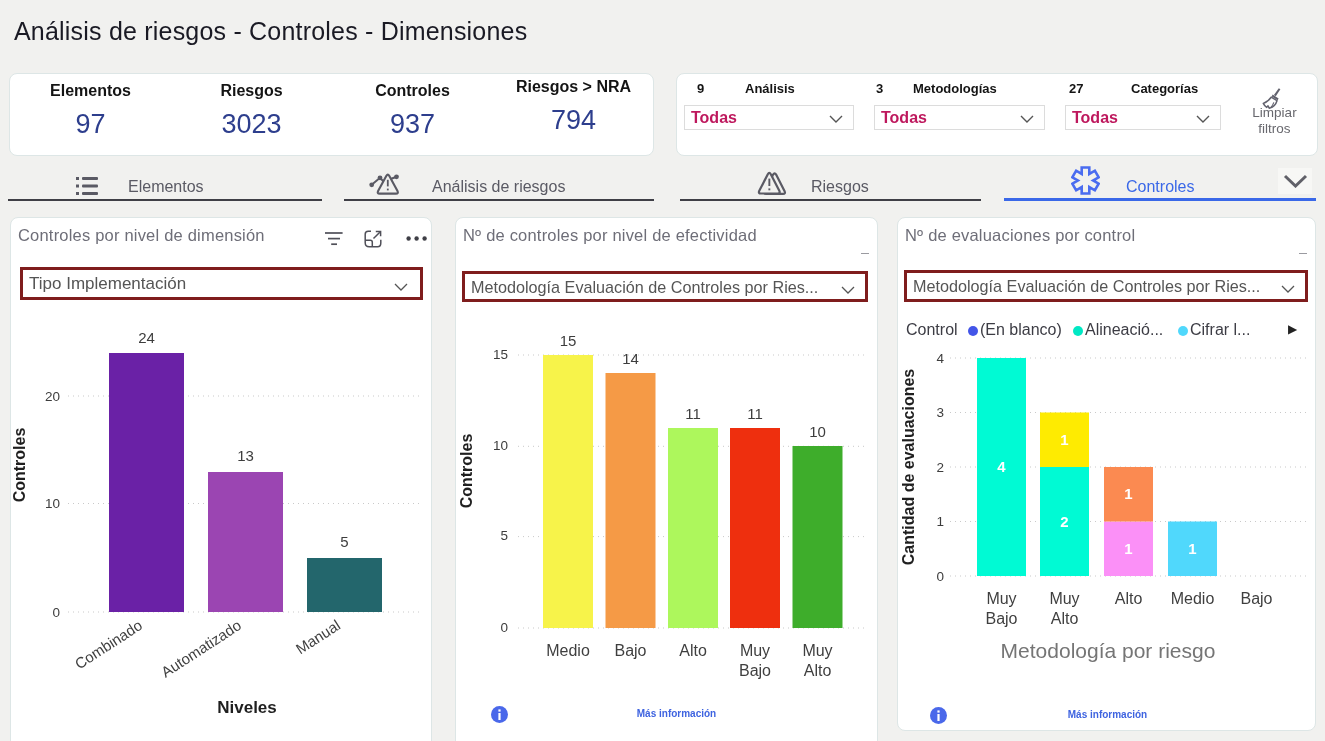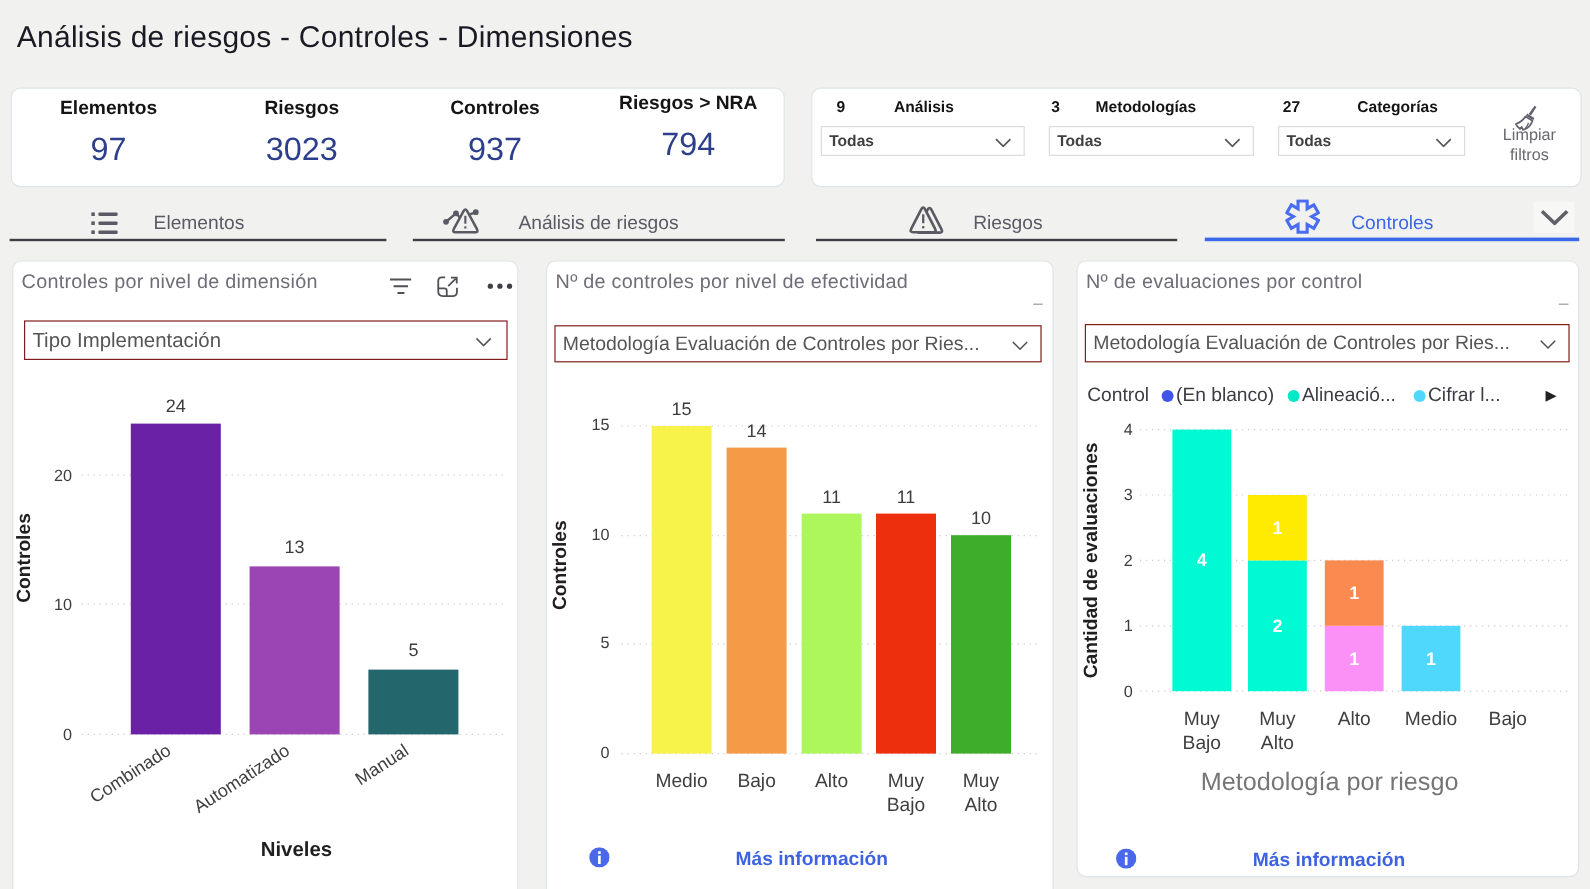--- a/index.html
+++ b/index.html
@@ -4,27 +4,27 @@
 <style>
   * { margin:0; padding:0; box-sizing:border-box; }
   html,body { width:1325px; height:741px; background:#f1f1ef; font-family:"Liberation Sans", sans-serif; overflow:hidden; }
   .abs { position:absolute; }
   .card { position:absolute; background:#fff; border:1px solid #dde6e6; border-radius:8px; }
   .h1 { position:absolute; left:14px; top:17px; font-size:25px; font-weight:normal; color:#1a1a24; letter-spacing:0.2px; }
   .kpi-label { font-size:16px; font-weight:bold; color:#141414; text-align:center; }
   .kpi-value { font-size:27px; color:#2d3e8d; text-align:center; margin-top:9px; }
   .flabel { position:absolute; font-size:13px; font-weight:bold; color:#141414; }
   .dd { position:absolute; background:#fff; border:1px solid #dcdcdc; display:flex; align-items:center; }
-  .dd .t { font-size:13px; font-weight:bold; color:#404040; padding-left:6px;text-align:center; }
+  .dd .t { font-size:16px; font-weight:bold; color:#be185d; padding-left:6px;text-align:center; }
   .chev { position:absolute; width:14px; height:8px; }
   .tabtxt { position:absolute; font-size:16px; color:#5a5a64; }
   .ctitle { position:absolute; font-size:16.5px; color:#6e6e78; letter-spacing:0.2px; }
-  .cdd { position:absolute; background:#fff; border:1px solid #7f1d1d; }
+  .cdd { position:absolute; background:#fff; border:3px solid #7f1d1d; }
   .cdd .t { font-size:17px; color:#555555; position:absolute; left:6px; top:50%; transform:translateY(-50%); white-space:nowrap; }
-  .foot-link { position:absolute; font-size:16px; font-weight:bold; color:#3e63e0; }
+  .foot-link { position:absolute; font-size:10px; font-weight:bold; color:#3e63e0; }
   .legend { position:absolute; font-size:16px; color:#3c3c44; }
   .ldot { display:inline-block; width:10px; height:10px; border-radius:5px; margin-right:2px; vertical-align:-1px; }
 </style>
 </head>
 <body>
 <div class="h1">Análisis de riesgos - Controles - Dimensiones</div>
 
 <div class="card" style="left:9px; top:73px; width:645px; height:83px;">
   <div style="position:absolute; left:0; top:8px; width:161px;">
     <div class="kpi-label">Elementos</div>

